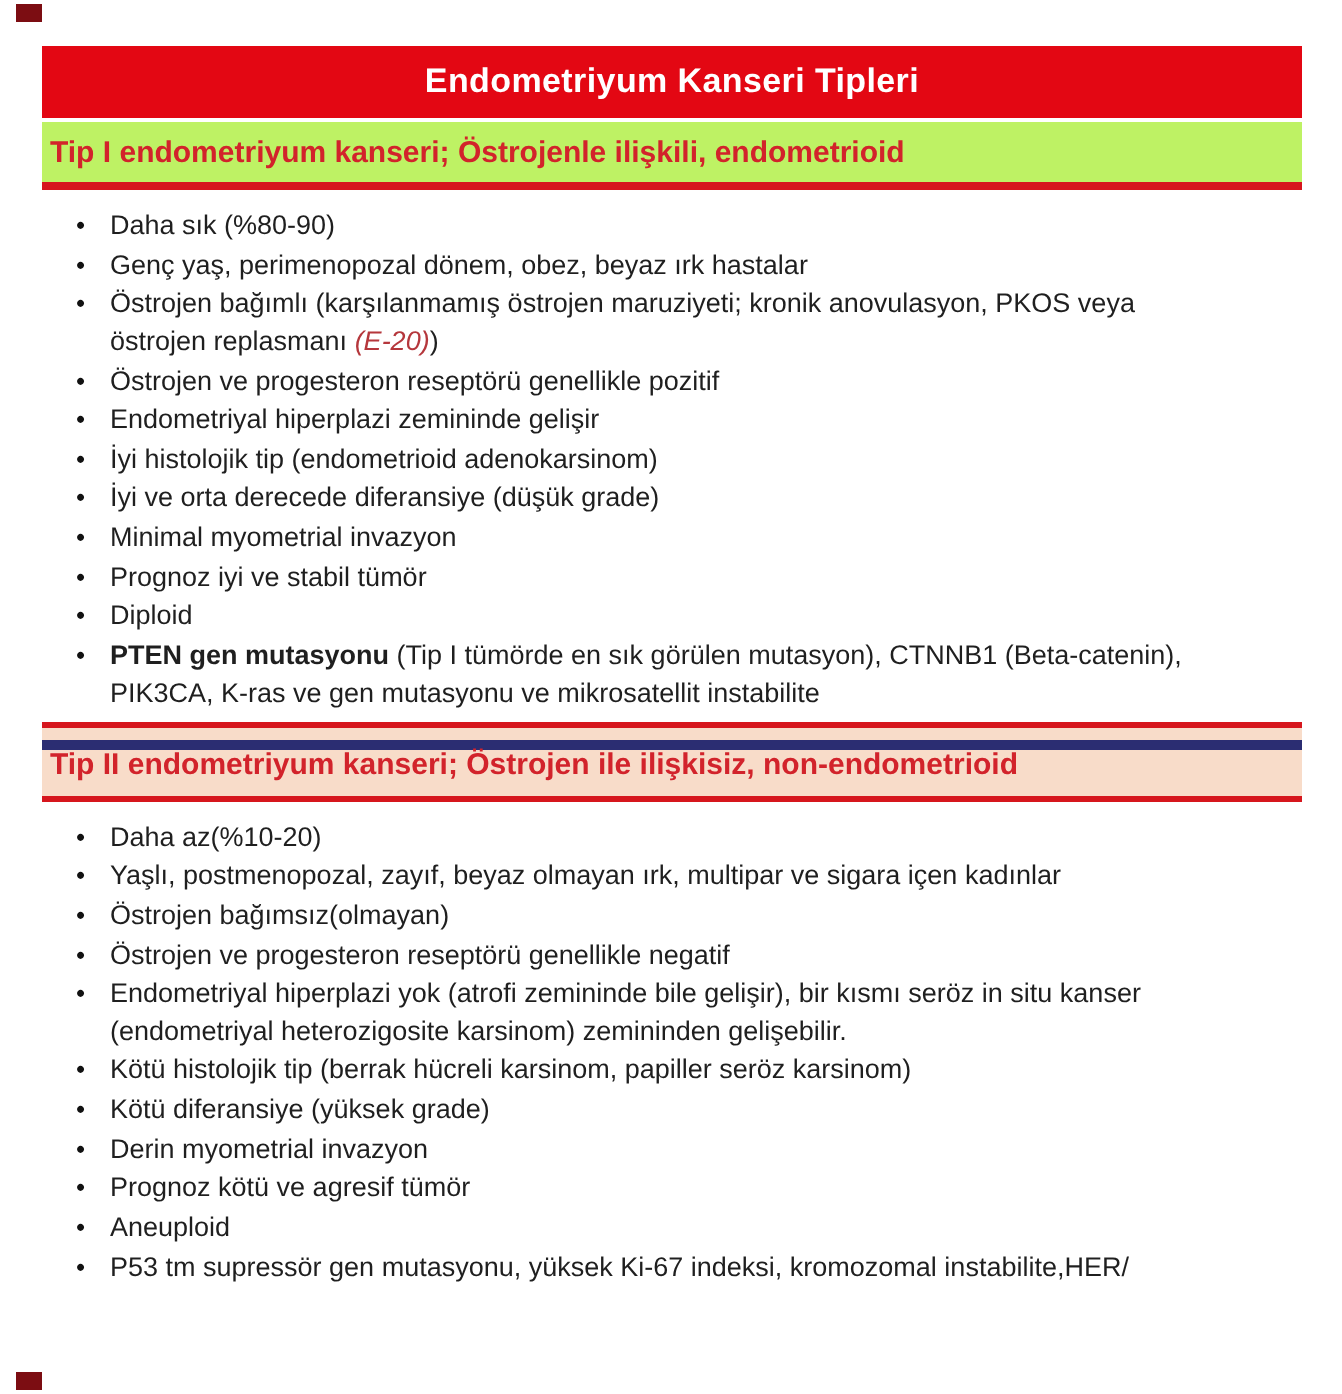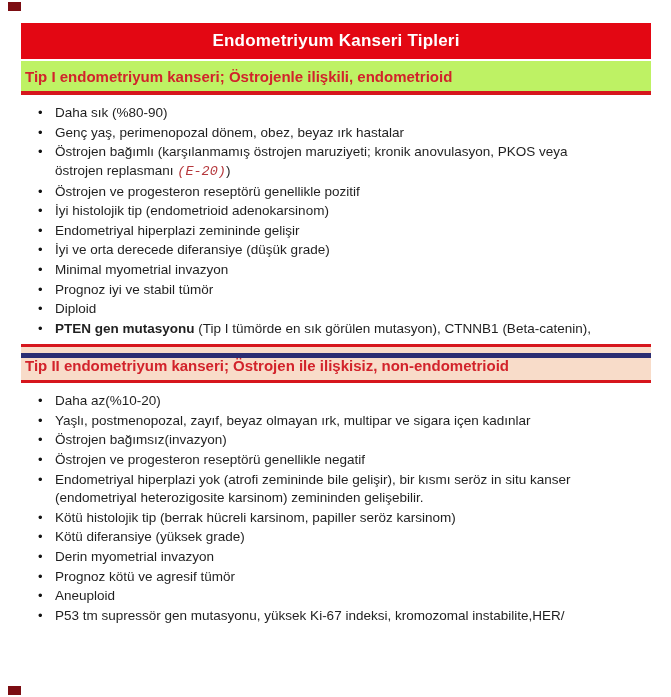--- a/index.html
+++ b/index.html
@@ -69,21 +69,21 @@
   }
   ul.bullets li::before {
     content: "•";
     position: absolute;
     left: -17px;
     top: 0;
     font-size: 13px;
     color: #111111;
   }
   .seg-bold { font-weight: bold; text-align: center; }
-  .seg-red-italic { color: #b5373c; font-style: italic; font-family: Liberation Mono, monospace; }
+  .seg-red-italic { color: #b5373c; font-style: italic; }
 
   .section-header-2 {
     margin-top: 5px;
     background: #f8dcc9;
     border-top: 3px solid #d6161d;
     border-bottom: 3px solid #d6161d;
   }
   .navy-stripe {
     height: 5px;
     background: #2b2d72;
@@ -112,38 +112,38 @@
 
     <div class="section-header-1">
       <span>Tip I endometriyum kanseri; Östrojenle ilişkili, endometrioid</span>
     </div>
 
     <ul class="bullets" id="list-tip1">
         <li><span>Daha sık (%80-90)</span></li>
         <li><span>Genç yaş, perimenopozal dönem, obez, beyaz ırk hastalar</span></li>
         <li><span>Östrojen bağımlı (karşılanmamış östrojen maruziyeti; kronik anovulasyon, PKOS veya</span><br><span>östrojen replasmanı </span><span class="seg-red-italic">(E-20)</span><span>)</span></li>
         <li><span>Östrojen ve progesteron reseptörü genellikle pozitif</span></li>
+        <li><span>Endometriyal hiperplazi zemininde gelişir</span></li>
         <li><span>İyi histolojik tip (endometrioid adenokarsinom)</span></li>
-        <li><span>Endometriyal hiperplazi zemininde gelişir</span></li>
         <li><span>İyi ve orta derecede diferansiye (düşük grade)</span></li>
         <li><span>Minimal myometrial invazyon</span></li>
         <li><span>Prognoz iyi ve stabil tümör</span></li>
         <li><span>Diploid</span></li>
-        <li><span class="seg-bold">PTEN gen mutasyonu</span><span> (Tip I tümörde en sık görülen mutasyon), CTNNB1 (Beta-catenin),</span><br></li>
+        <li><span class="seg-bold">PTEN gen mutasyonu</span><span> (Tip I tümörde en sık görülen mutasyon), CTNNB1 (Beta-catenin),</span><br><span>PIK3CA, K-ras ve gen mutasyonu ve mikrosatellit instabilite</span></li>
       </ul>
 
     <div class="section-header-2">
       <div class="navy-stripe"></div>
       <div class="hdr-text">Tip II endometriyum kanseri; Östrojen ile ilişkisiz, non-endometrioid</div>
     </div>
 
     <ul class="bullets" id="list-tip2">
         <li><span>Daha az(%10-20)</span></li>
         <li><span>Yaşlı, postmenopozal, zayıf, beyaz olmayan ırk, multipar ve sigara içen kadınlar</span></li>
-        <li><span>Östrojen bağımsız(invazyon)</span></li>
+        <li><span>Östrojen bağımsız(olmayan)</span></li>
         <li><span>Östrojen ve progesteron reseptörü genellikle negatif</span></li>
         <li><span>Endometriyal hiperplazi yok (atrofi zemininde bile gelişir), bir kısmı seröz in situ kanser</span><br><span>(endometriyal heterozigosite karsinom) zemininden gelişebilir.</span></li>
         <li><span>Kötü histolojik tip (berrak hücreli karsinom, papiller seröz karsinom)</span></li>
         <li><span>Kötü diferansiye (yüksek grade)</span></li>
         <li><span>Derin myometrial invazyon</span></li>
         <li><span>Prognoz kötü ve agresif tümör</span></li>
         <li><span>Aneuploid</span></li>
         <li><span>P53 tm supressör gen mutasyonu, yüksek Ki-67 indeksi, kromozomal instabilite,HER/</span><br></li>
       </ul>
 

